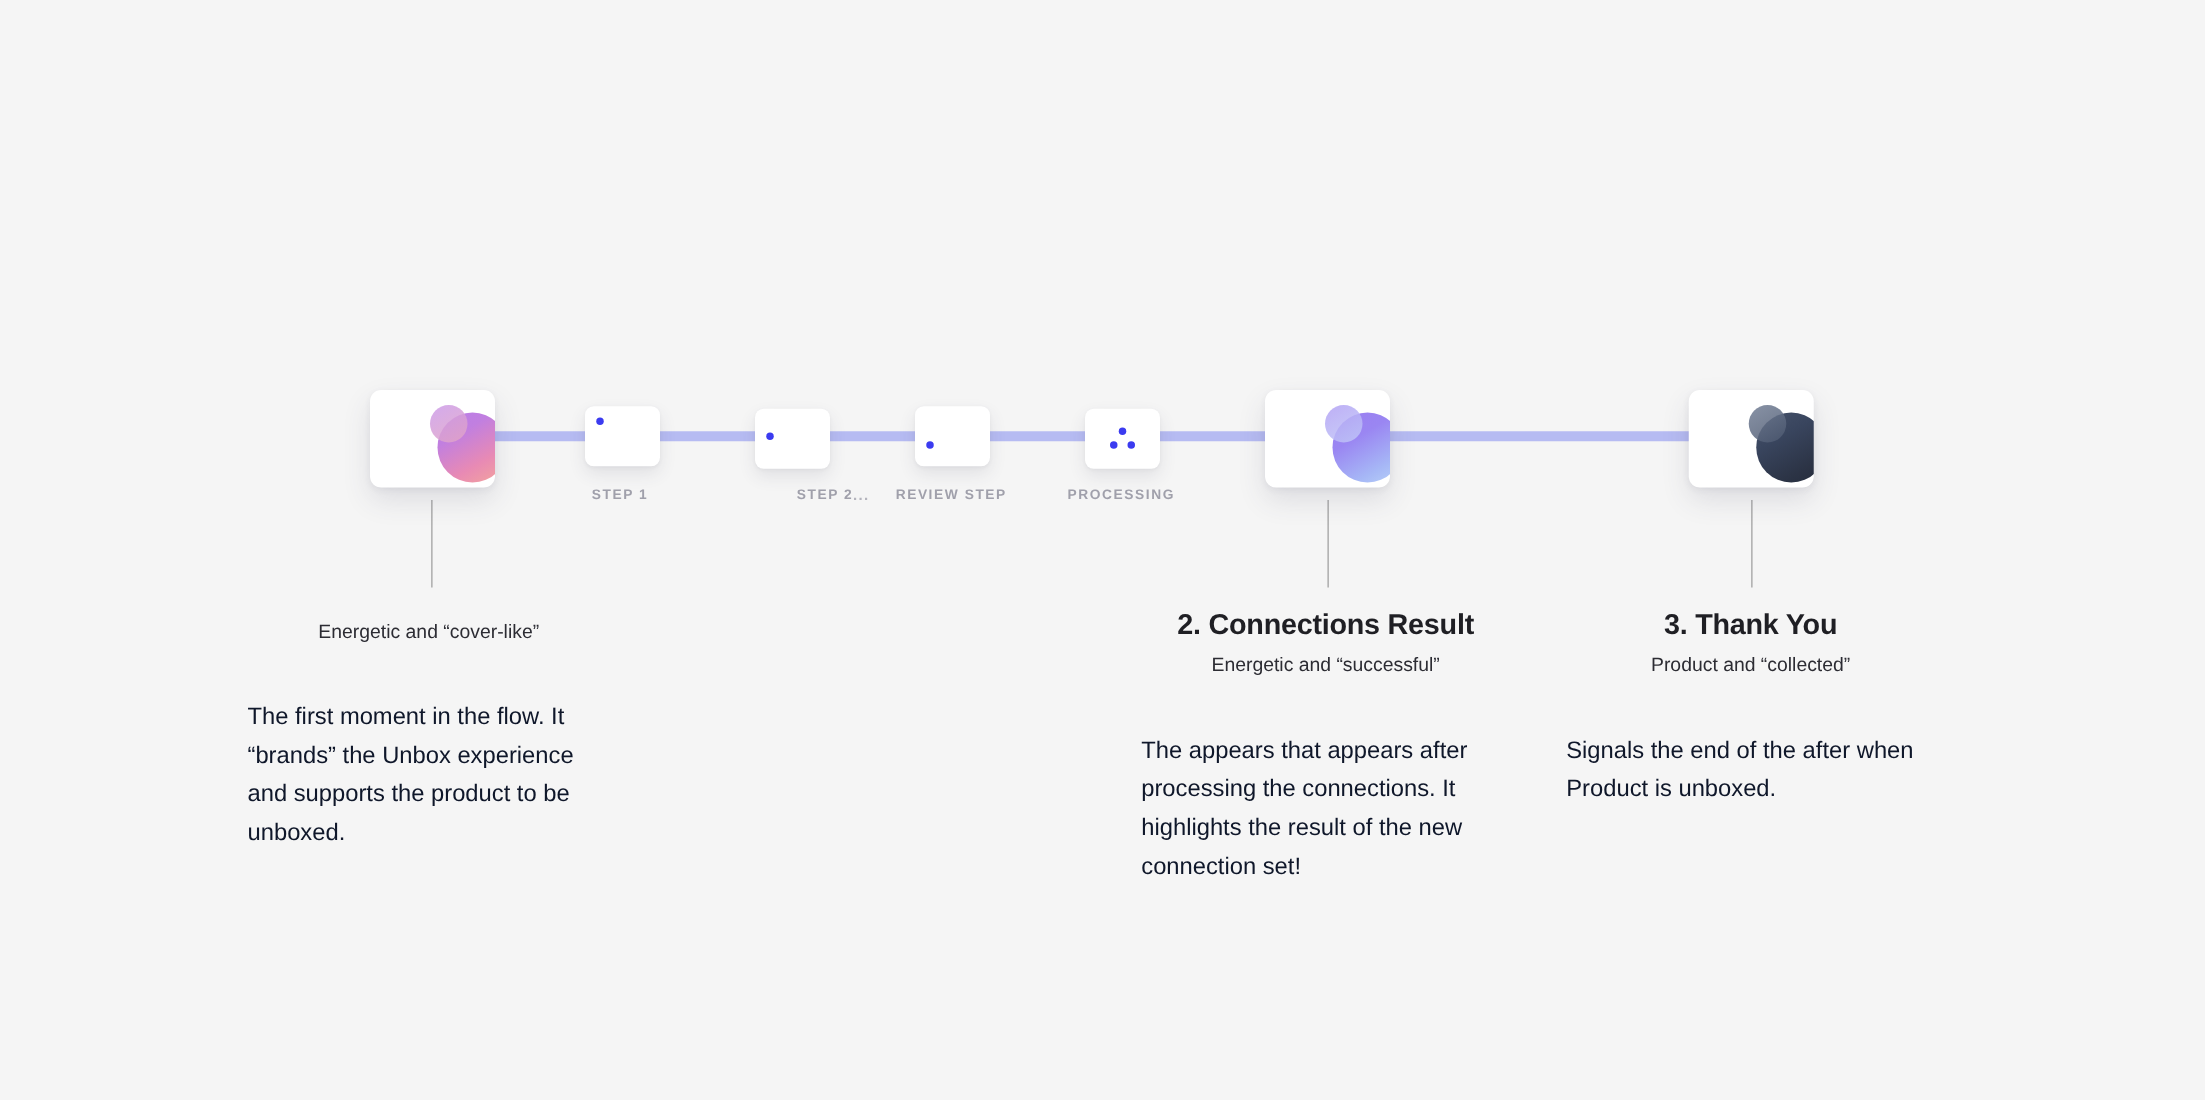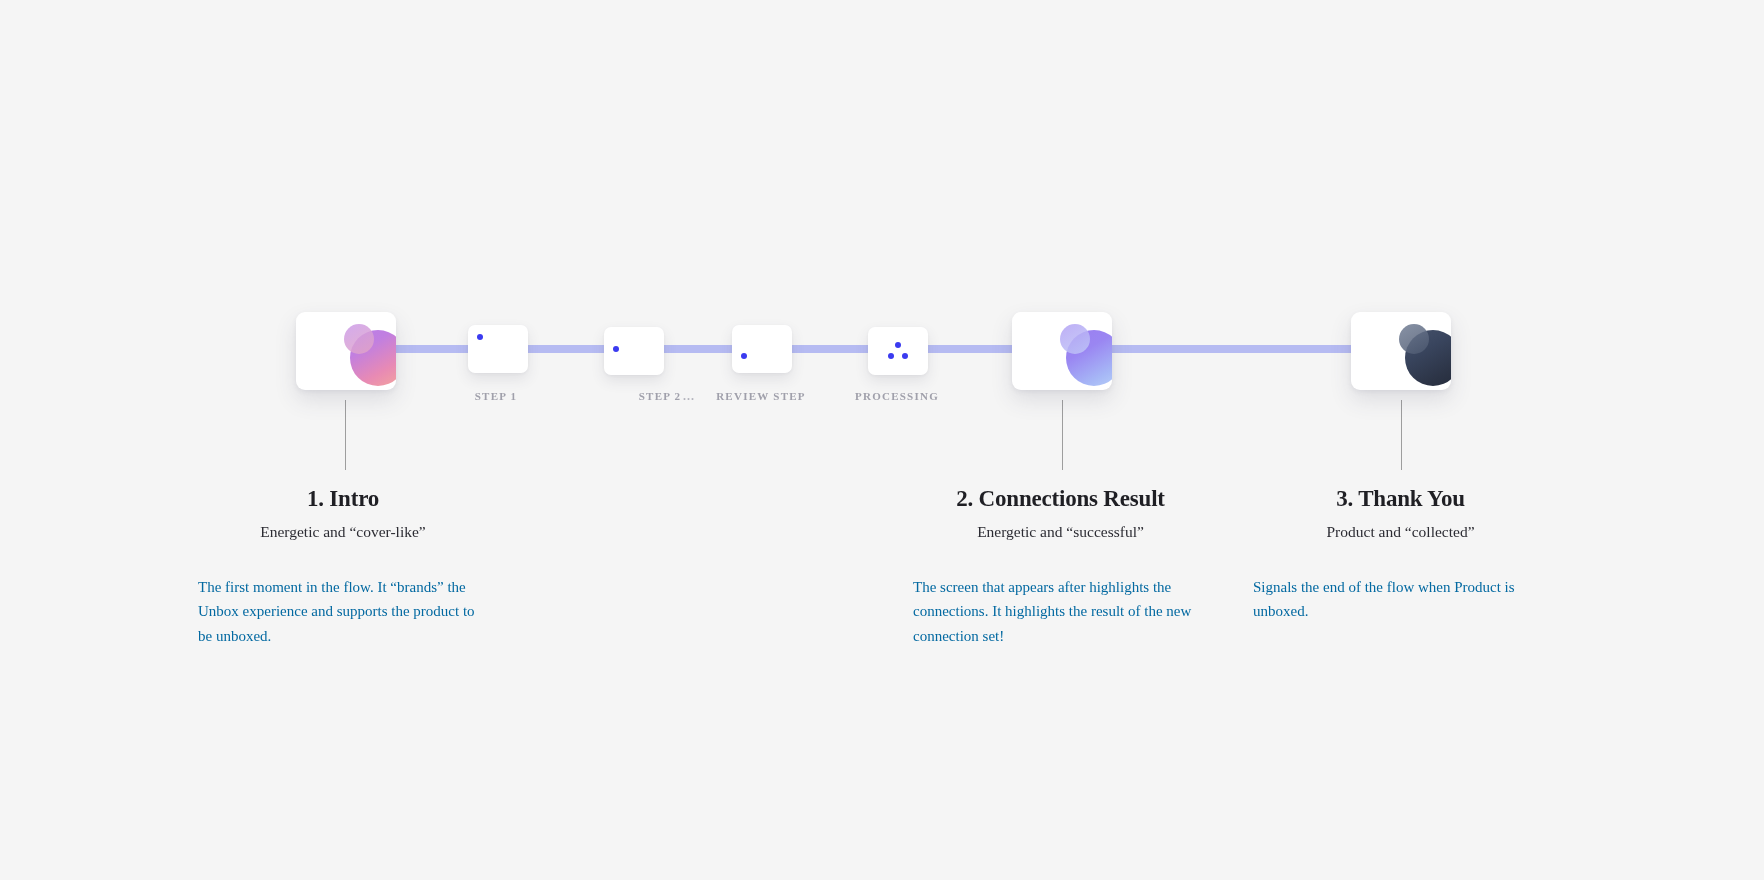--- a/index.html
+++ b/index.html
@@ -1,15 +1,15 @@
 <!DOCTYPE html>
 <html><head>
 <meta charset="utf-8">
 <style>
-  * { box-sizing: border-box; margin: 0; padding: 0; font-family: Liberation Serif, serif; }
+  * { box-sizing: border-box; margin: 0; padding: 0; }
 
   html, body {
     width: 1764px;
     height: 880px;
     background: #f5f5f5;
     font-family: "Liberation Sans", sans-serif;
     overflow: hidden;
   }
 
   #stage {
@@ -162,24 +162,24 @@
 
   .sec-sub {
     margin-top: 11px;
     font-size: 15.5px;
     color: #2c2c33;
     text-align: center;
     white-space: nowrap;
   }
 
   .sec-body {
-    margin-top: 34px;
-    font-size: 15px;
+    margin-top: 44px;
+    font-size: 19px;
     line-height: 1.63;
-    color: #0369a1;
+    color: #0f172a;
   }
 
   
   #sec-intro     { left: 198px; width: 290px; }
   #sec-intro .sec-title,
   #sec-intro .sec-sub { width: 290px; }
   #sec-intro .sec-body { width: 290px; }
 
   #sec-conn      { left: 913px; width: 295px; }
   #sec-conn .sec-title,
@@ -241,30 +241,29 @@
       <div class="blob-main"></div>
       <div class="blob-accent"></div>
     </div>
   </div>
 
   <div class="stem" style="left:345px;"></div>
   <div class="stem" style="left:1062px;"></div>
   <div class="stem" style="left:1401px;"></div>
 
   <div class="section" id="sec-intro">
-    <div class="sec-title">1. Intro</div>
     <div class="sec-sub">Energetic and “cover-like”</div>
     <div class="sec-body">The first moment in the flow. It “brands” the Unbox experience and supports the product to be unboxed.</div>
   </div>
 
   <div class="section" id="sec-conn">
     <div class="sec-title">2. Connections Result</div>
     <div class="sec-sub">Energetic and “successful”</div>
-    <div class="sec-body">The screen that appears after highlights the connections. It highlights the result of the new connection set!</div>
+    <div class="sec-body">The appears that appears after processing the connections. It highlights the result of the new connection set!</div>
   </div>
 
   <div class="section" id="sec-thanks">
     <div class="sec-title">3. Thank You</div>
     <div class="sec-sub">Product and “collected”</div>
-    <div class="sec-body">Signals the end of the flow when Product is unboxed.</div>
+    <div class="sec-body">Signals the end of the after when Product is unboxed.</div>
   </div>
 
 </div>
 
 </body></html>

